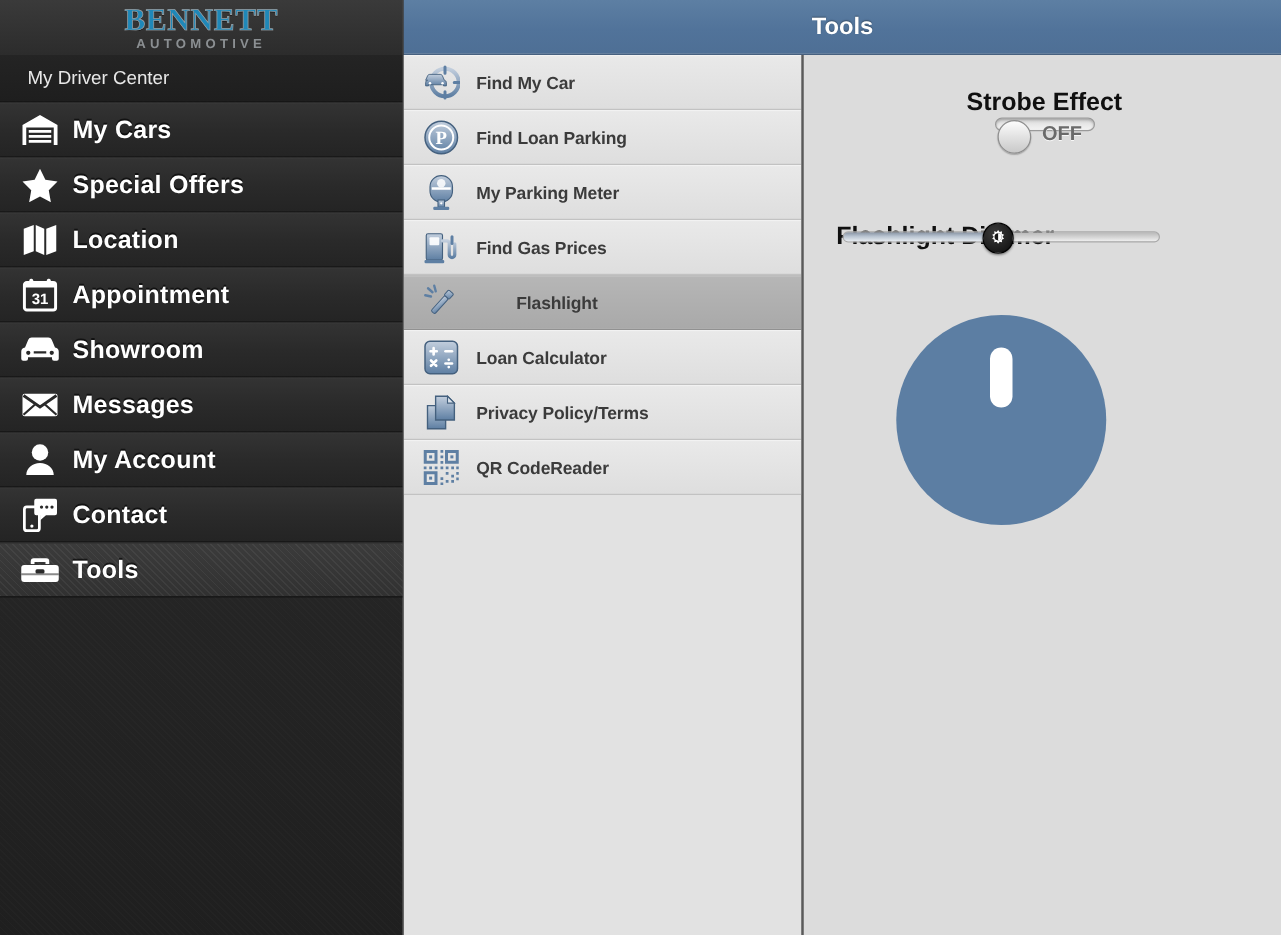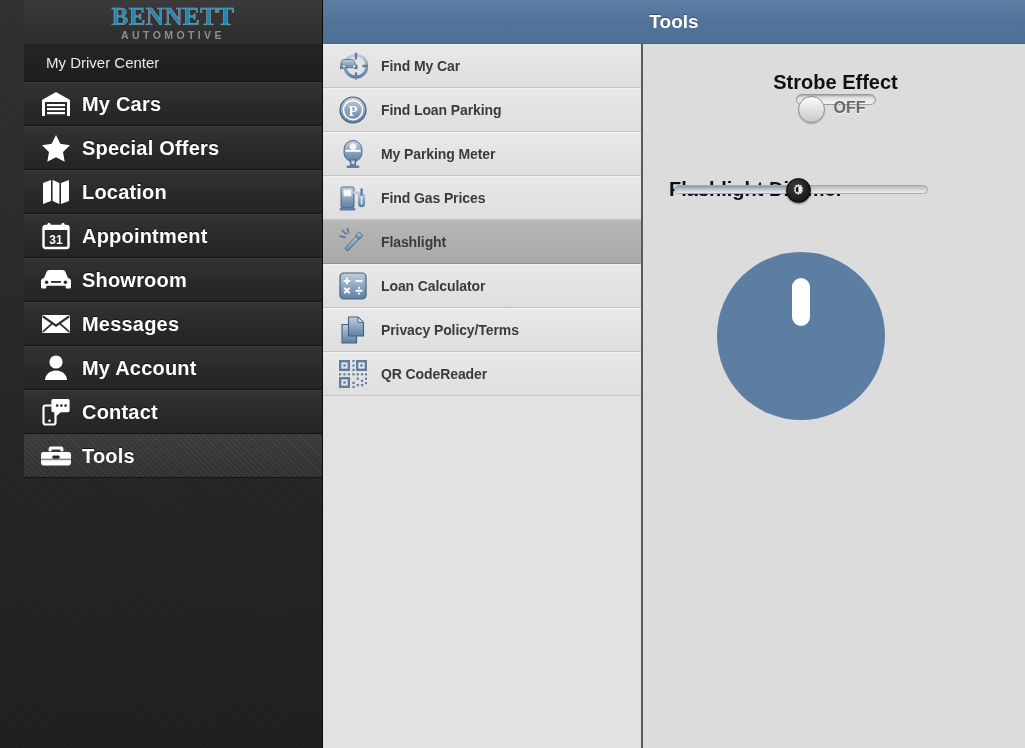--- a/index.html
+++ b/index.html
@@ -11,21 +11,20 @@
   #app{position:relative;width:1025px;height:748px;}
 
   
   #sidebar{
     position:absolute;left:0;top:0;width:323px;height:748px;
     background:
       repeating-linear-gradient(45deg, rgba(255,255,255,0.016) 0px, rgba(255,255,255,0.016) 1px, rgba(0,0,0,0) 1px, rgba(0,0,0,0) 4px),
       linear-gradient(to bottom,#303030 0%,#262626 55%,#1f1f1f 100%);
     box-sizing:border-box;
     border-right:1px solid #0a0a0a;
-    padding-left:24px;
   }
   #logo-area{
     height:44px;width:100%;
     background:linear-gradient(to bottom,#3a3a3a 0%,#2c2c2c 100%);
     display:flex;flex-direction:column;align-items:center;justify-content:center;
     box-sizing:border-box;
   }
   #logo-main{
     font-family:"Liberation Serif", serif;
     font-weight:bold;font-size:25px;line-height:23px;
@@ -97,20 +96,21 @@
     height:44px;display:flex;align-items:center;
     border-bottom:1px solid #c2c2c2;
     border-top:1px solid #f2f2f2;
     background:linear-gradient(to bottom,#e9e9e9 0%,#dedede 100%);
     box-sizing:border-box;cursor:pointer;
   }
   .tool-row.selected{
     background:linear-gradient(to bottom,#b6b6b6 0%,#a9a9a9 100%);
     border-top:1px solid #bdbdbd;
     border-bottom:1px solid #919191;
+    gap:32px;
   }
   .tool-icon{
     width:44px;min-width:44px;height:32px;
     display:flex;align-items:center;justify-content:center;
     margin-left:8px;
   }
   .tool-icon svg{display:block;}
   .tool-label{
     font-size:14px;font-weight:bold;color:#3b3b3b;
     margin-left:6px;letter-spacing:-0.1px;

